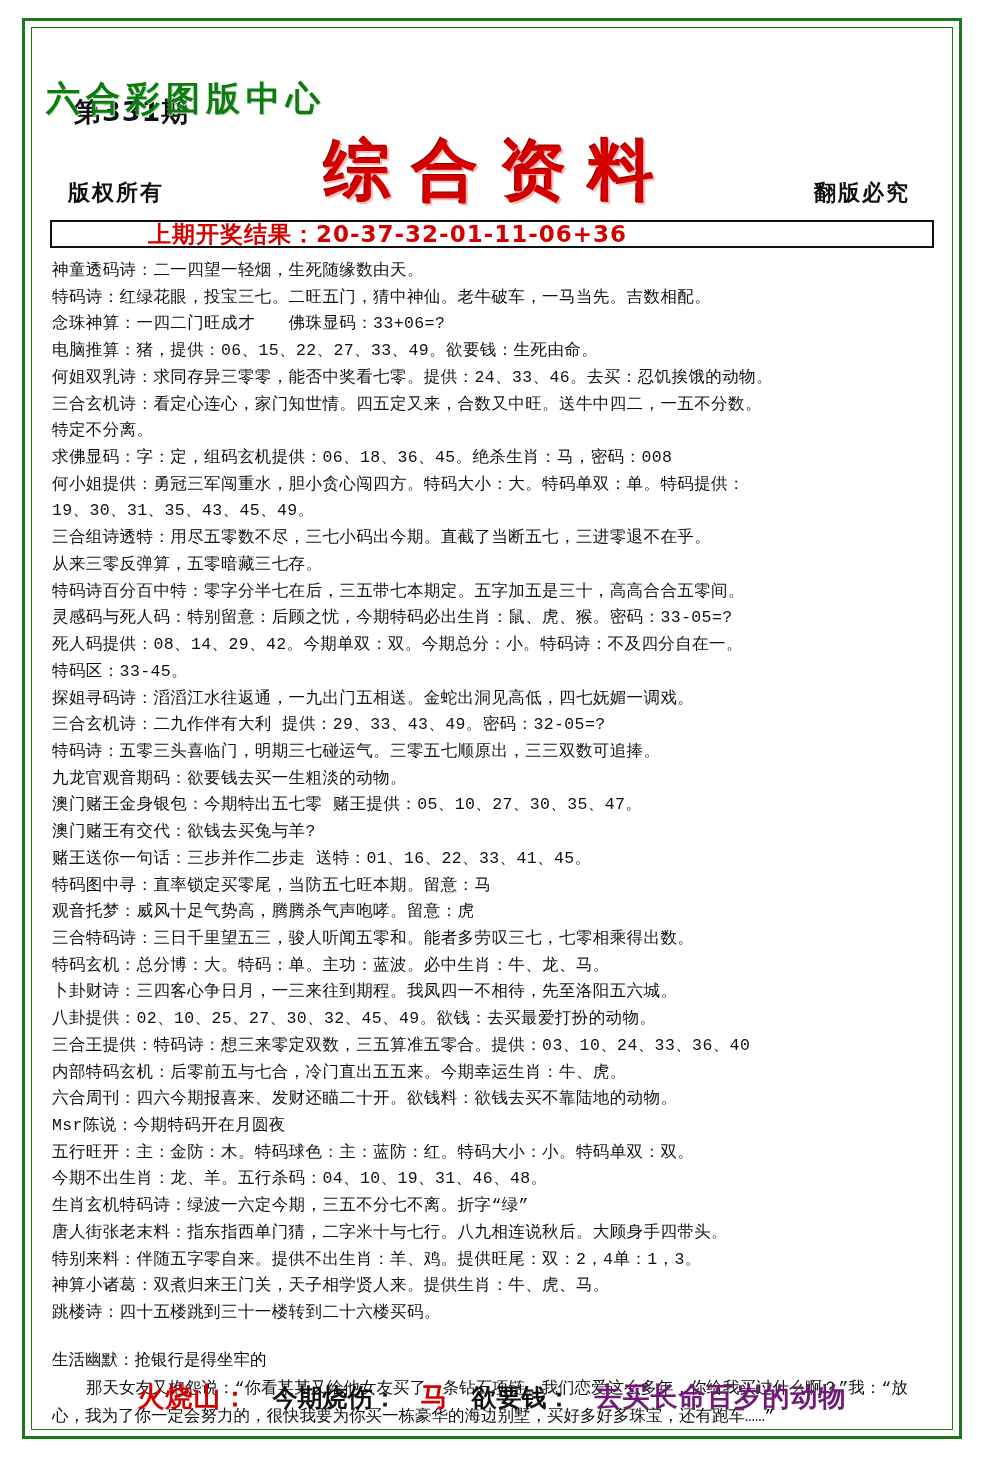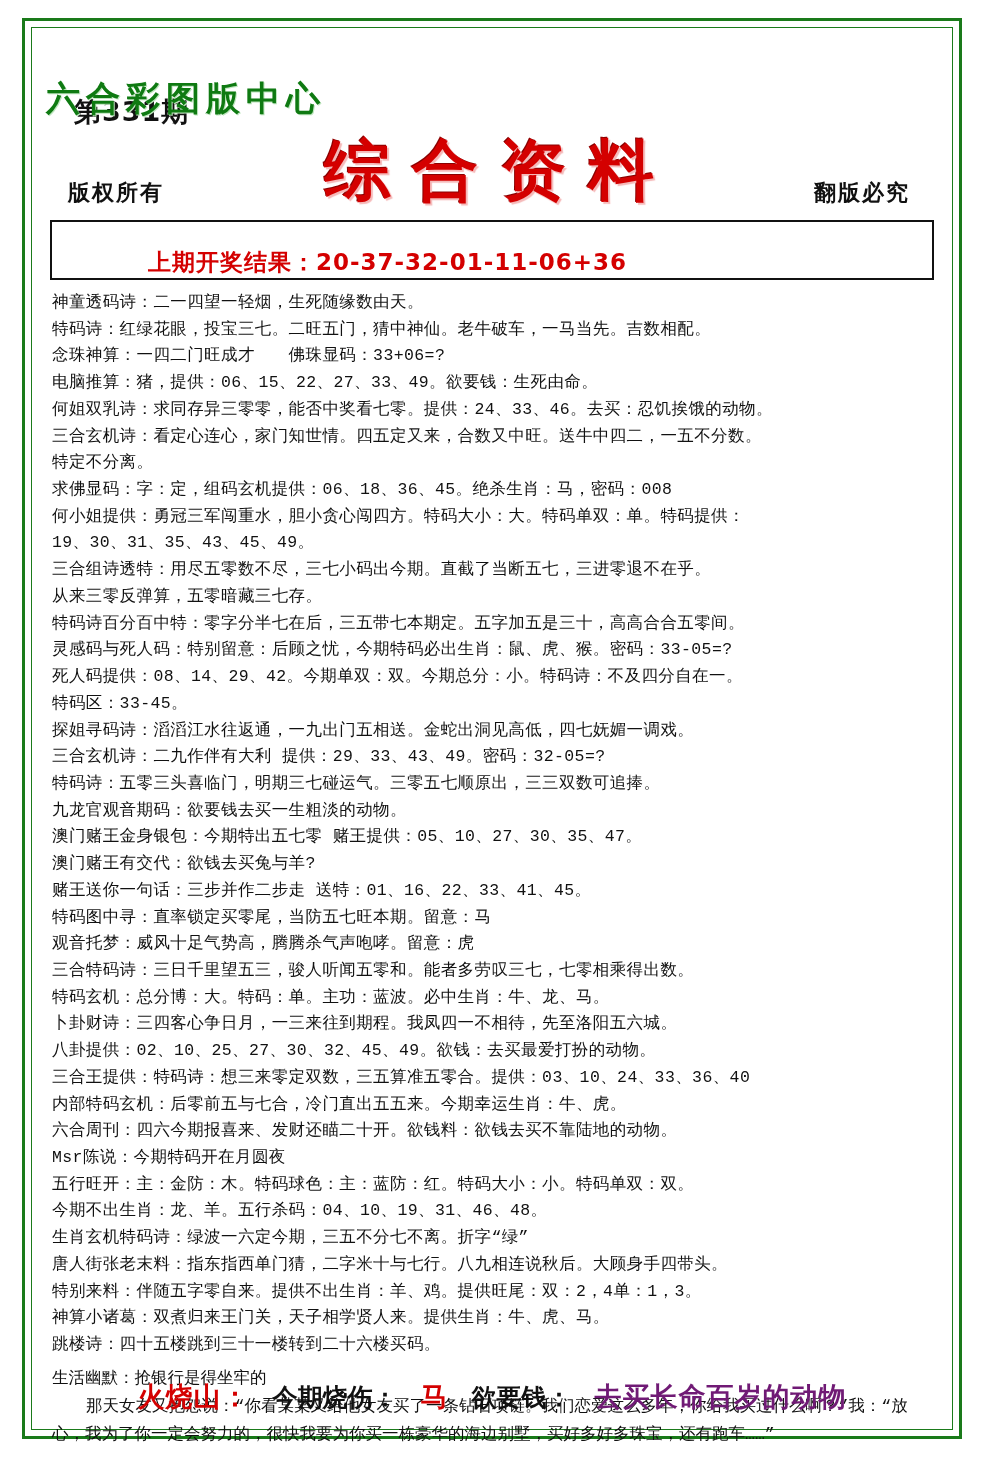--- a/index.html
+++ b/index.html
@@ -88,23 +88,23 @@
     font-weight: bold;
     color: #d40000;
     letter-spacing: 22px;
     text-shadow: 2px 2px 1px #f5b9b9, -1px -1px 0 #8a0000;
     font-family: "DejaVu Serif", "Liberation Serif", serif;
   }
   
   .result-bar {
     border: 2px solid #111111;
     margin: 2px 4px 8px 4px;
-    height: 60px;
+    height: 28px;
     display: flex;
-    align-items: flex-end;
+    align-items: center;
     padding-left: 96px;
     box-sizing: border-box;
   }
   .result-text {
     font-size: 23px;
     font-weight: bold;
     color: #d40000;
     letter-spacing: 1px;
   }
   
@@ -116,21 +116,21 @@
   .line {
     font-size: 16.5px;
     line-height: 1.62;
     color: #111111;
     white-space: pre-wrap;
     letter-spacing: 0.4px;
   }
   .joke-title {
     font-size: 16.5px;
     line-height: 1.7;
-    margin-top: 6px;
+    margin-top: 20px;
   }
   .joke-para {
     font-size: 16.5px;
     line-height: 1.7;
     text-indent: 34px;
   }
   
   .footer {
     position: absolute;
     left: 10px;

